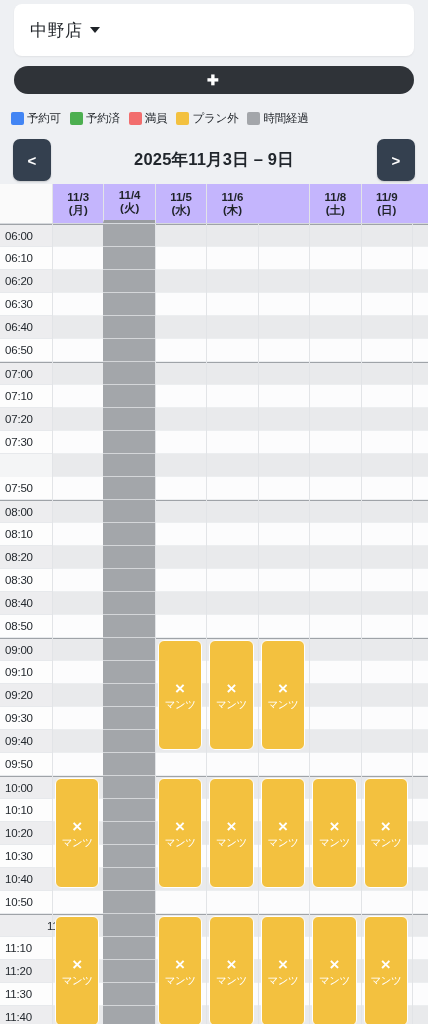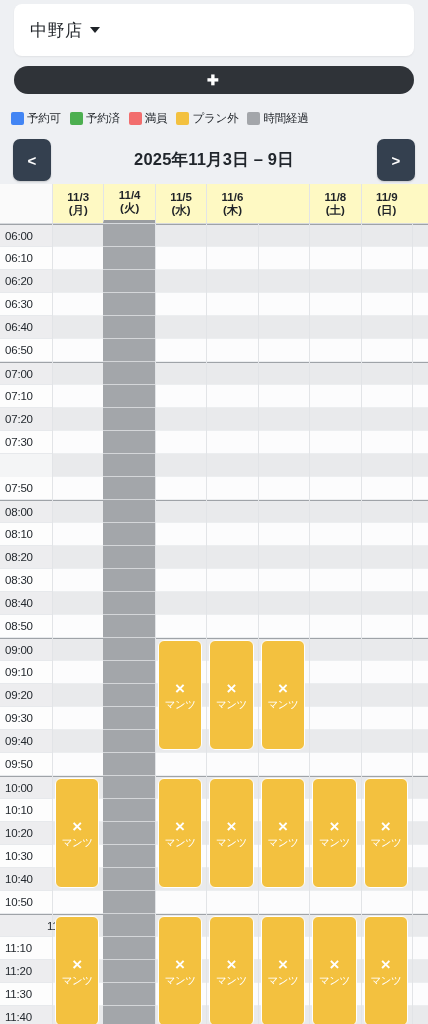--- a/index.html
+++ b/index.html
@@ -128,21 +128,21 @@
     width: 428px;
     height: 840px;
     overflow: hidden;
     background: #ffffff;
   }
 
   
   .cal-head {
     position: relative;
     height: 39px;
-    background: #fef9c3;
+    background: #c4b5fd;
     border-bottom: 1px solid #d6d9dd;
   }
   .head-cell {
     position: absolute;
     top: 0; height: 39px;
     display: flex; flex-direction: column;
     align-items: center; justify-content: center;
     font-size: 11.5px; line-height: 13px;
     color: #1f2328; font-weight: bold;
     border-left: 1px solid #e2e4e7;

